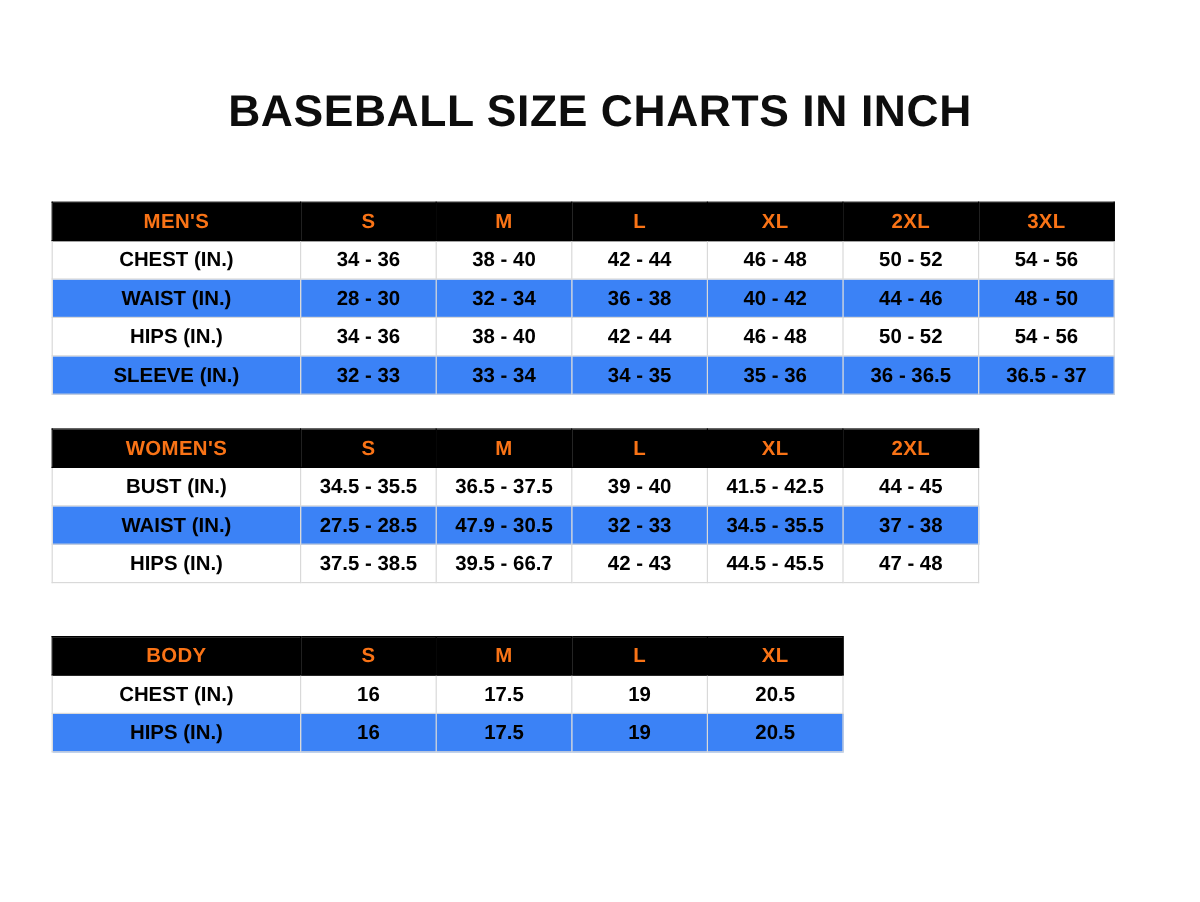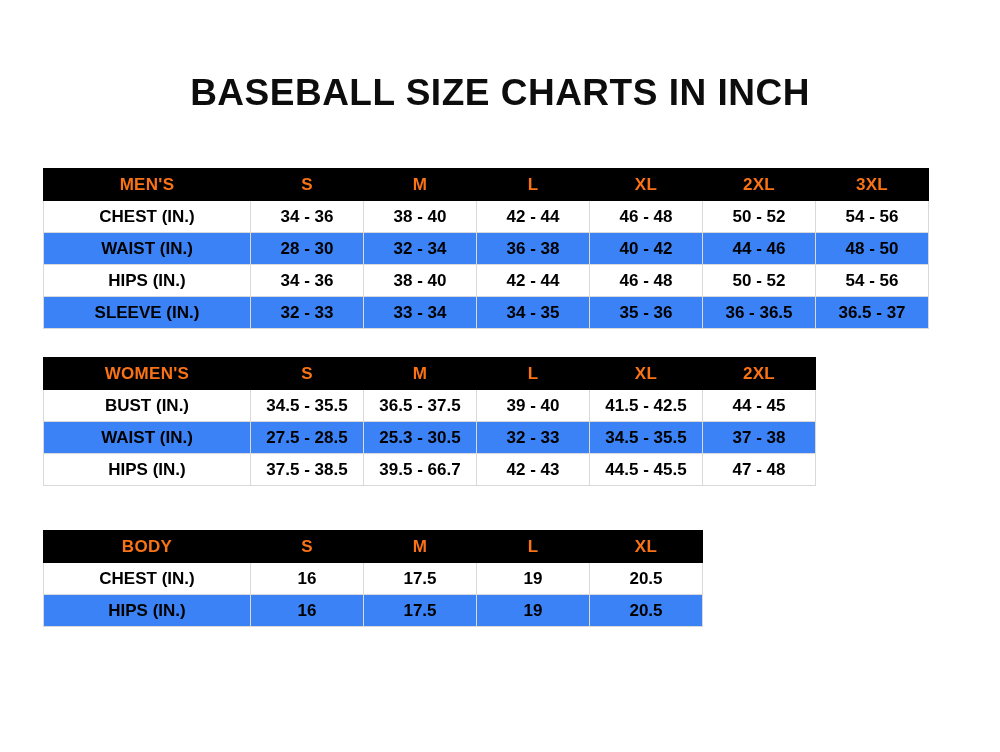--- a/index.html
+++ b/index.html
@@ -171,21 +171,21 @@
           <td class="rowlabel">BUST (IN.)</td>
           <td>34.5 - 35.5</td>
           <td>36.5 - 37.5</td>
           <td>39 - 40</td>
           <td>41.5 - 42.5</td>
           <td>44 - 45</td>
         </tr>
         <tr class="alt">
           <td class="rowlabel">WAIST (IN.)</td>
           <td>27.5 - 28.5</td>
-          <td>25.3 - 30.5</td>
+          <td>47.9 - 30.5</td>
           <td>32 - 33</td>
           <td>34.5 - 35.5</td>
           <td>37 - 38</td>
         </tr>
         <tr>
           <td class="rowlabel">HIPS (IN.)</td>
           <td>37.5 - 38.5</td>
           <td>39.5 - 66.7</td>
           <td>42 - 43</td>
           <td>44.5 - 45.5</td>

